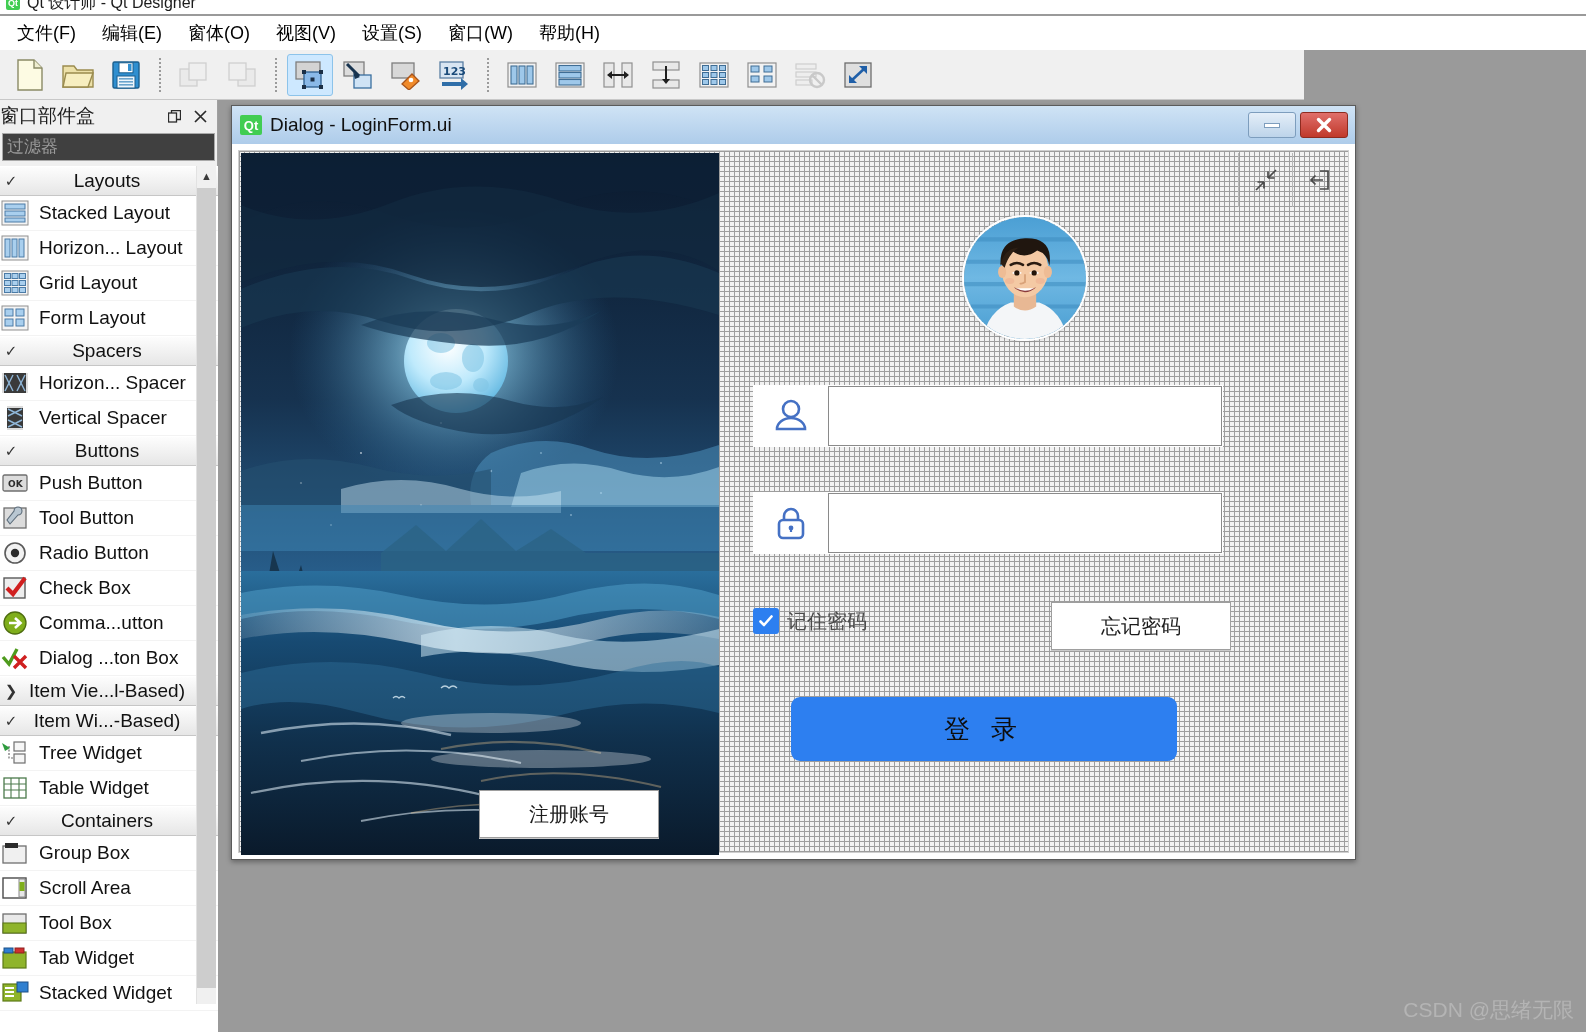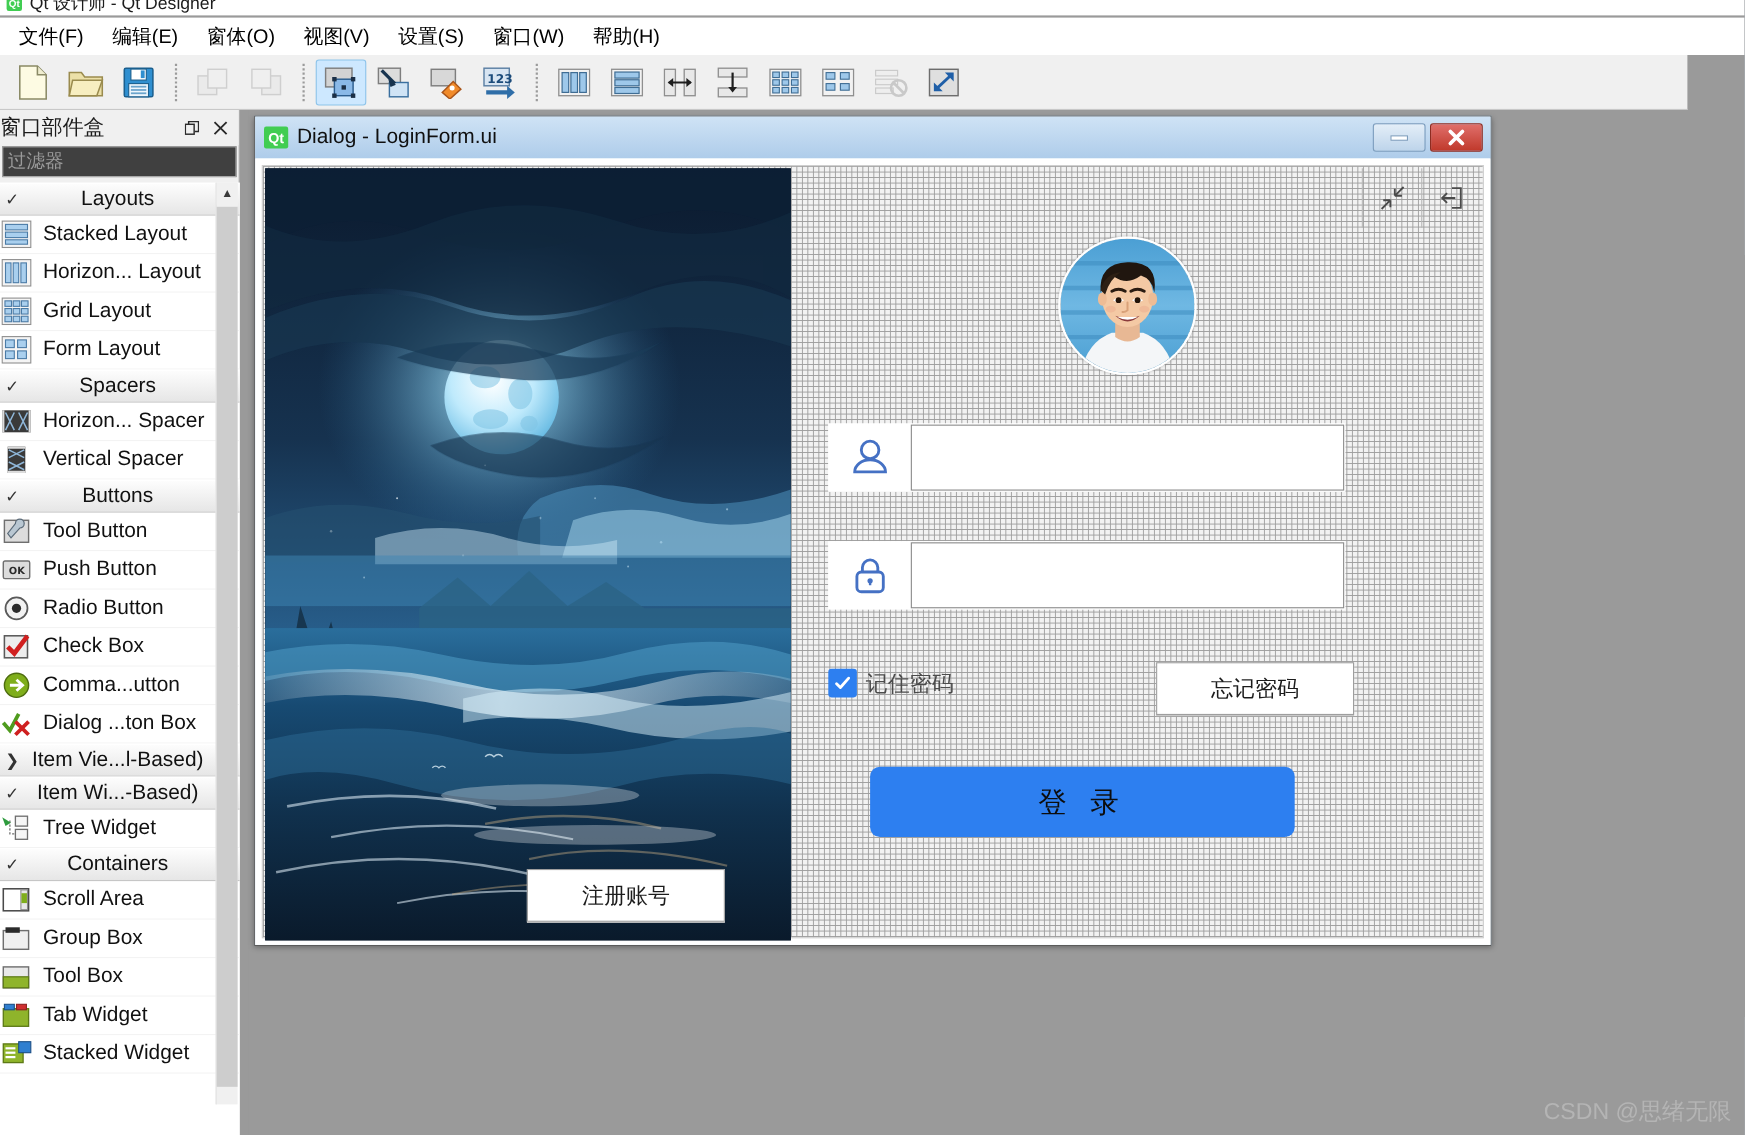--- a/index.html
+++ b/index.html
@@ -32,21 +32,21 @@
     background: #ffffff;
     display: flex; align-items: center; padding-left: 4px;
   }
   .menubar .mi {
     font-size: 18px; color: #000000; padding: 3px 13px; white-space: nowrap;
     cursor: default;
   }
 
   
   .toolbar {
-    position: absolute; left: 0; top: 50px; width: 1534px; height: 50px;
+    position: absolute; left: 0; top: 50px; width: 1304px; height: 50px;
     background: #f0f0f0; border-bottom: 1px solid #c8c8c8;
     display: flex; align-items: center; padding-left: 6px;
   }
   .tgrp { display: flex; align-items: center; }
   .tsep {
     width: 2px; height: 34px; margin: 0 9px;
     border-left: 2px dotted #9b9b9b;
   }
   .tbtn {
     width: 46px; height: 42px; margin: 0 1px;
@@ -574,34 +574,34 @@
         <span class="lbl">Vertical Spacer</span>
       </div>
 
       <div class="wcat">
         <span class="chev">✓</span>
         <span class="lbl">Buttons</span>
       </div>
       <div class="witem">
         <span class="ico">
           <svg width="30" height="26" viewBox="0 0 30 26">
+              <rect x="2" y="5" width="24" height="16" rx="1.5" fill="#dcdcdc" stroke="#6f6f6f" stroke-width="1.3"></rect>
+              <text x="7" y="17" font-size="9" font-weight="bold" fill="#2b2b2b" font-family="DejaVu Sans">OK</text>
+            </svg>
+        </span>
+        <span class="lbl">Push Button</span>
+      </div>
+      <div class="witem">
+        <span class="ico">
+          <svg width="30" height="26" viewBox="0 0 30 26">
               <rect x="3" y="3" width="22" height="20" fill="#dcdcdc" stroke="#6f6f6f" stroke-width="1.3"></rect>
               <path d="M9 19 L17 10 a4 4 0 1 0 -4 -4 L6 15z" fill="#b9c7d2" stroke="#5b6b79" stroke-width="1.1"></path>
             </svg>
         </span>
         <span class="lbl">Tool Button</span>
-      </div>
-      <div class="witem">
-        <span class="ico">
-          <svg width="30" height="26" viewBox="0 0 30 26">
-              <rect x="2" y="5" width="24" height="16" rx="1.5" fill="#dcdcdc" stroke="#6f6f6f" stroke-width="1.3"></rect>
-              <text x="7" y="17" font-size="9" font-weight="bold" fill="#2b2b2b" font-family="DejaVu Sans">OK</text>
-            </svg>
-        </span>
-        <span class="lbl">Push Button</span>
       </div>
       <div class="witem">
         <span class="ico">
           <svg width="30" height="26" viewBox="0 0 30 26">
               <circle cx="14" cy="13" r="10" fill="#f2f2f2" stroke="#5a5a5a" stroke-width="1.6"></circle>
               <circle cx="14" cy="13" r="4.2" fill="#2b2b2b"></circle>
             </svg>
         </span>
         <span class="lbl">Radio Button</span>
       </div>
@@ -646,43 +646,54 @@
         <span class="ico">
           <svg width="30" height="26" viewBox="0 0 30 26">
               <rect x="13" y="2" width="11" height="9" fill="#f6f6f6" stroke="#6f6f6f" stroke-width="1.2"></rect>
               <rect x="13" y="14" width="11" height="9" fill="#f6f6f6" stroke="#6f6f6f" stroke-width="1.2"></rect>
               <path d="M8 6 V18 H13" fill="none" stroke="#6f6f6f" stroke-width="1.2" stroke-dasharray="2 1.5"></path>
               <path d="M1 3 L9 8 L4 11z" fill="#2e9b3e"></path>
             </svg>
         </span>
         <span class="lbl">Tree Widget</span>
       </div>
+      <div class="witem">
+        <span class="ico">
+          <svg width="30" height="26" viewBox="0 0 30 26">
+              <rect x="3" y="3" width="22" height="20" fill="#ffffff" stroke="#4c7a4c" stroke-width="1.3"></rect>
+              <g stroke="#4c7a4c" stroke-width="1.1">
+                <path d="M3 9 H25 M3 15 H25 M10 3 V23 M18 3 V23"></path>
+              </g>
+            </svg>
+        </span>
+        <span class="lbl">Table Widget</span>
+      </div>
 
       <div class="wcat">
         <span class="chev">✓</span>
         <span class="lbl">Containers</span>
       </div>
       <div class="witem">
         <span class="ico">
           <svg width="30" height="26" viewBox="0 0 30 26">
+              <rect x="2" y="6" width="23" height="17" fill="#f0f0f0" stroke="#6f6f6f" stroke-width="1.3"></rect>
+              <rect x="4" y="3" width="13" height="5" fill="#2b2b2b"></rect>
+            </svg>
+        </span>
+        <span class="lbl">Group Box</span>
+      </div>
+      <div class="witem">
+        <span class="ico">
+          <svg width="30" height="26" viewBox="0 0 30 26">
               <rect x="2" y="3" width="23" height="20" fill="#ffffff" stroke="#4a4a4a" stroke-width="1.4"></rect>
               <rect x="18" y="4" width="6" height="18" fill="#e7e7e7" stroke="#8a8a8a"></rect>
               <rect x="18.5" y="7" width="5" height="9" fill="#7fae1b"></rect>
             </svg>
         </span>
         <span class="lbl">Scroll Area</span>
-      </div>
-      <div class="witem">
-        <span class="ico">
-          <svg width="30" height="26" viewBox="0 0 30 26">
-              <rect x="2" y="6" width="23" height="17" fill="#f0f0f0" stroke="#6f6f6f" stroke-width="1.3"></rect>
-              <rect x="4" y="3" width="13" height="5" fill="#2b2b2b"></rect>
-            </svg>
-        </span>
-        <span class="lbl">Group Box</span>
       </div>
       <div class="witem">
         <span class="ico">
           <svg width="30" height="26" viewBox="0 0 30 26">
               <rect x="2" y="4" width="23" height="19" fill="#e9e9e9" stroke="#6f6f6f" stroke-width="1.3"></rect>
               <rect x="2" y="13" width="23" height="10" fill="#8fb42b" stroke="#5d7a16" stroke-width="1.1"></rect>
             </svg>
         </span>
         <span class="lbl">Tool Box</span>
       </div>

